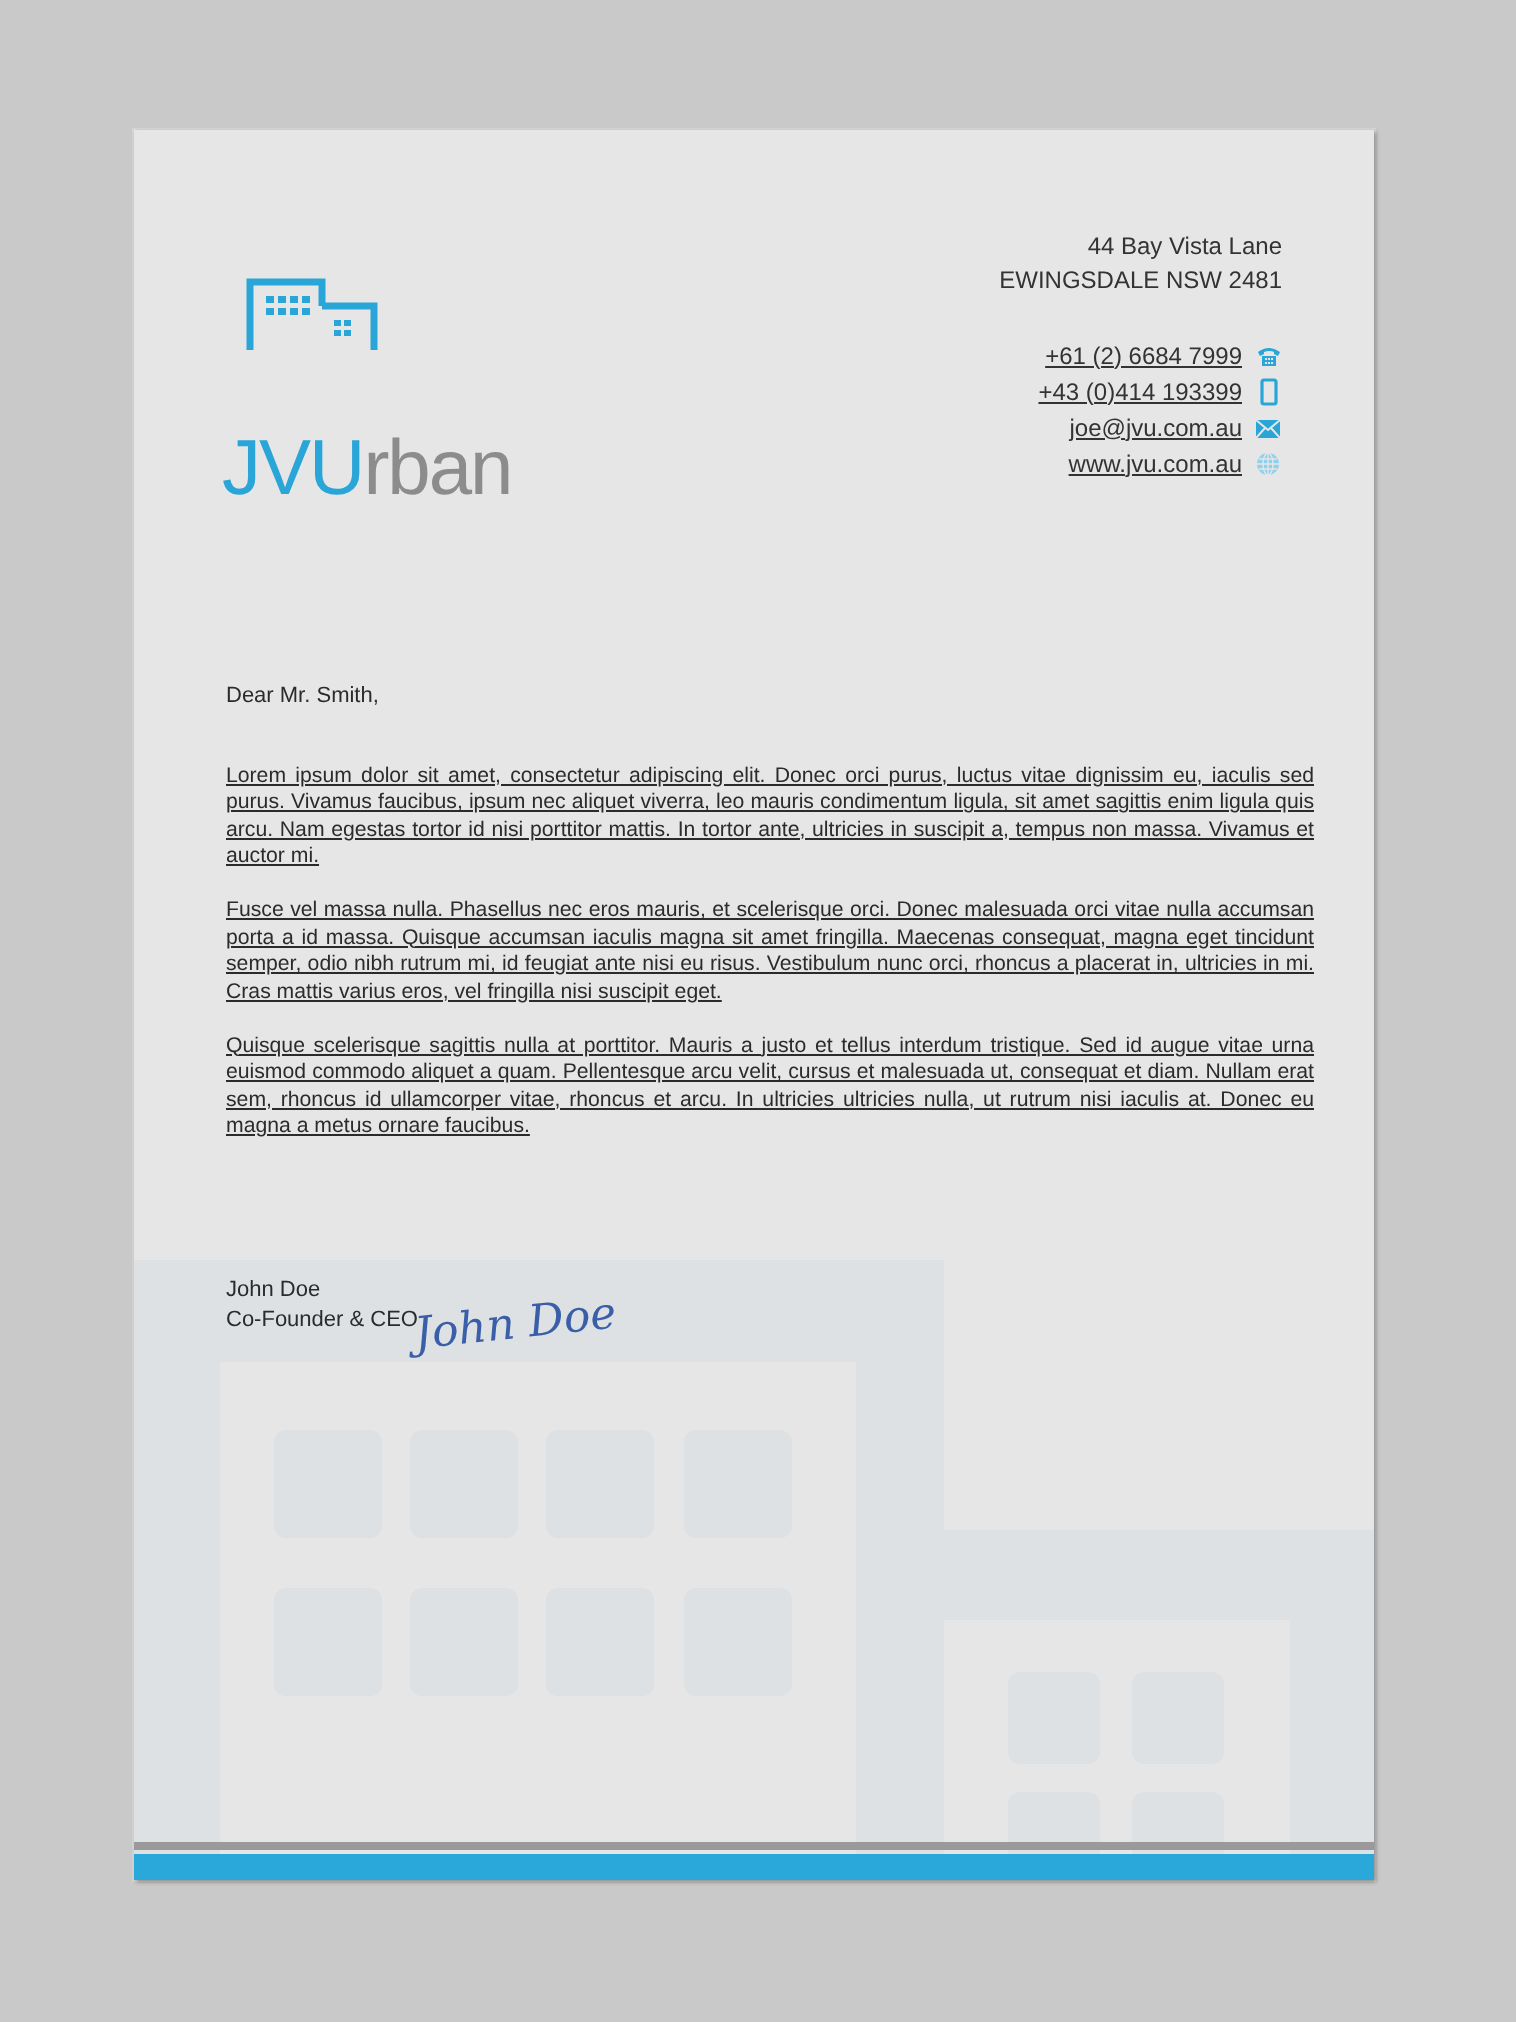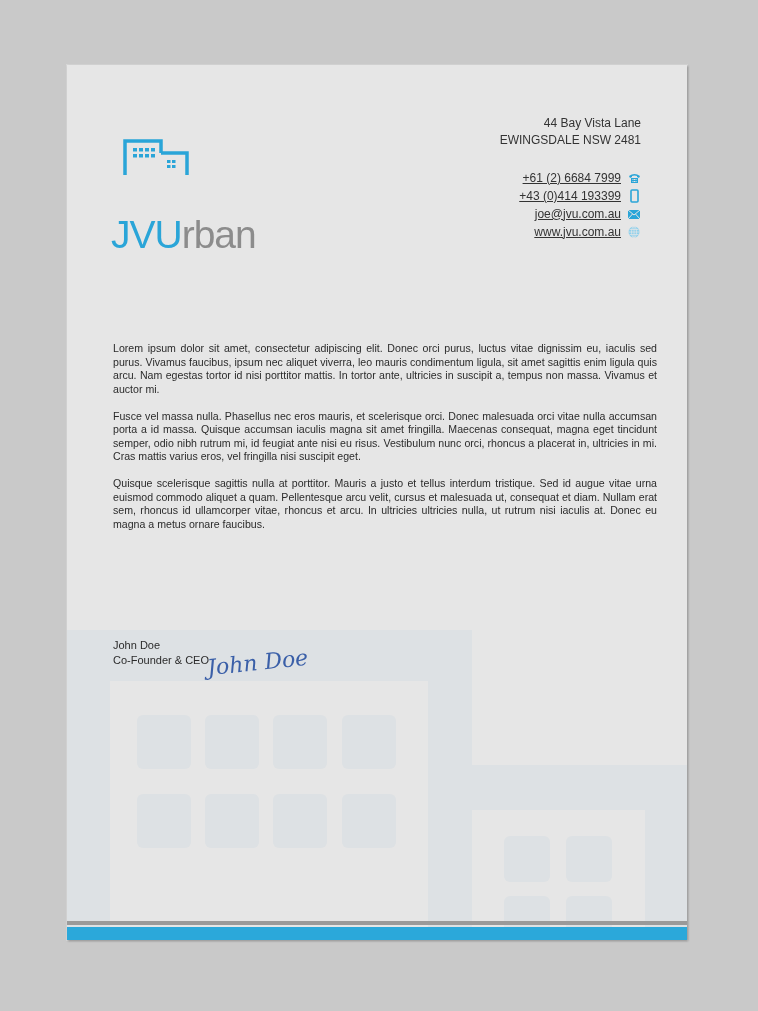--- a/index.html
+++ b/index.html
@@ -41,21 +41,21 @@
     }
     .contact .addr { margin-bottom: 20px; }
     .contact .row { display: flex; justify-content: flex-end; align-items: center; height: 18px; text-decoration: underline; }
     .contact .row .ic { width: 14px; height: 12px; margin-left: 6px; display: inline-flex; align-items: center; justify-content: center; }
 
     .letter {
       position: absolute; left: 46px; top: 277px; width: 544px;
       font-size: 10.6px; line-height: 13.5px; color: #2b2b2b;
     }
     .greeting { font-size: 11px; margin-bottom: 26px; }
-    .para { margin: 0 0 13.5px 0; text-align: justify; }
+    .para { margin: 0 0 13.5px 0; text-align: justify; text-decoration: underline; }
 
     .sig-name { position: absolute; left: 46px; top: 573px; font-size: 11px; color: #2b2b2b; line-height: 15px; }
     .signature {
       position: absolute; left: 140px; top: 585px;
       font-family: "DejaVu Serif", serif; font-style: italic;
       color: #3a5fa8; font-size: 22px;
       transform: rotate(-6deg);
     }
     .bar-gray { position: absolute; left: 0; top: 856px; width: 620px; height: 4px; background: #9a9a9a; }
     .bar-blue { position: absolute; left: 0; top: 862px; width: 620px; height: 13px; background: #2ba8da; }
@@ -149,20 +149,21 @@
         <svg width="12" height="12" viewBox="0 0 12 12">
             <circle cx="6" cy="6" r="5.5" fill="#8fd0ec"></circle>
             <path d="M0.5 6 H11.5 M6 0.5 V11.5 M1.5 3.5 H10.5 M1.5 8.5 H10.5" stroke="#e6e6e6" stroke-width="0.7"></path>
             <ellipse cx="6" cy="6" rx="2.5" ry="5.5" fill="none" stroke="#e6e6e6" stroke-width="0.7"></ellipse>
           </svg>
       </span>
     </div>
   </div>
 
   <div class="letter">
+    <div class="greeting">Dear Mr. Smith,</div>
     <p class="para">Lorem ipsum dolor sit amet, consectetur adipiscing elit. Donec orci purus, luctus vitae dignissim eu, iaculis sed purus. Vivamus faucibus, ipsum nec aliquet viverra, leo mauris condimentum ligula, sit amet sagittis enim ligula quis arcu. Nam egestas tortor id nisi porttitor mattis. In tortor ante, ultricies in suscipit a, tempus non massa. Vivamus et auctor mi.</p>
     <p class="para">Fusce vel massa nulla. Phasellus nec eros mauris, et scelerisque orci. Donec malesuada orci vitae nulla accumsan porta a id massa. Quisque accumsan iaculis magna sit amet fringilla. Maecenas consequat, magna eget tincidunt semper, odio nibh rutrum mi, id feugiat ante nisi eu risus. Vestibulum nunc orci, rhoncus a placerat in, ultricies in mi. Cras mattis varius eros, vel fringilla nisi suscipit eget.</p>
     <p class="para">Quisque scelerisque sagittis nulla at porttitor. Mauris a justo et tellus interdum tristique. Sed id augue vitae urna euismod commodo aliquet a quam. Pellentesque arcu velit, cursus et malesuada ut, consequat et diam. Nullam erat sem, rhoncus id ullamcorper vitae, rhoncus et arcu. In ultricies ultricies nulla, ut rutrum nisi iaculis at. Donec eu magna a metus ornare faucibus.</p>
   </div>
 
   <div class="sig-name">
     <div>John Doe</div>
     <div>Co-Founder &amp; CEO</div>
   </div>
   <div class="signature">John Doe</div>

